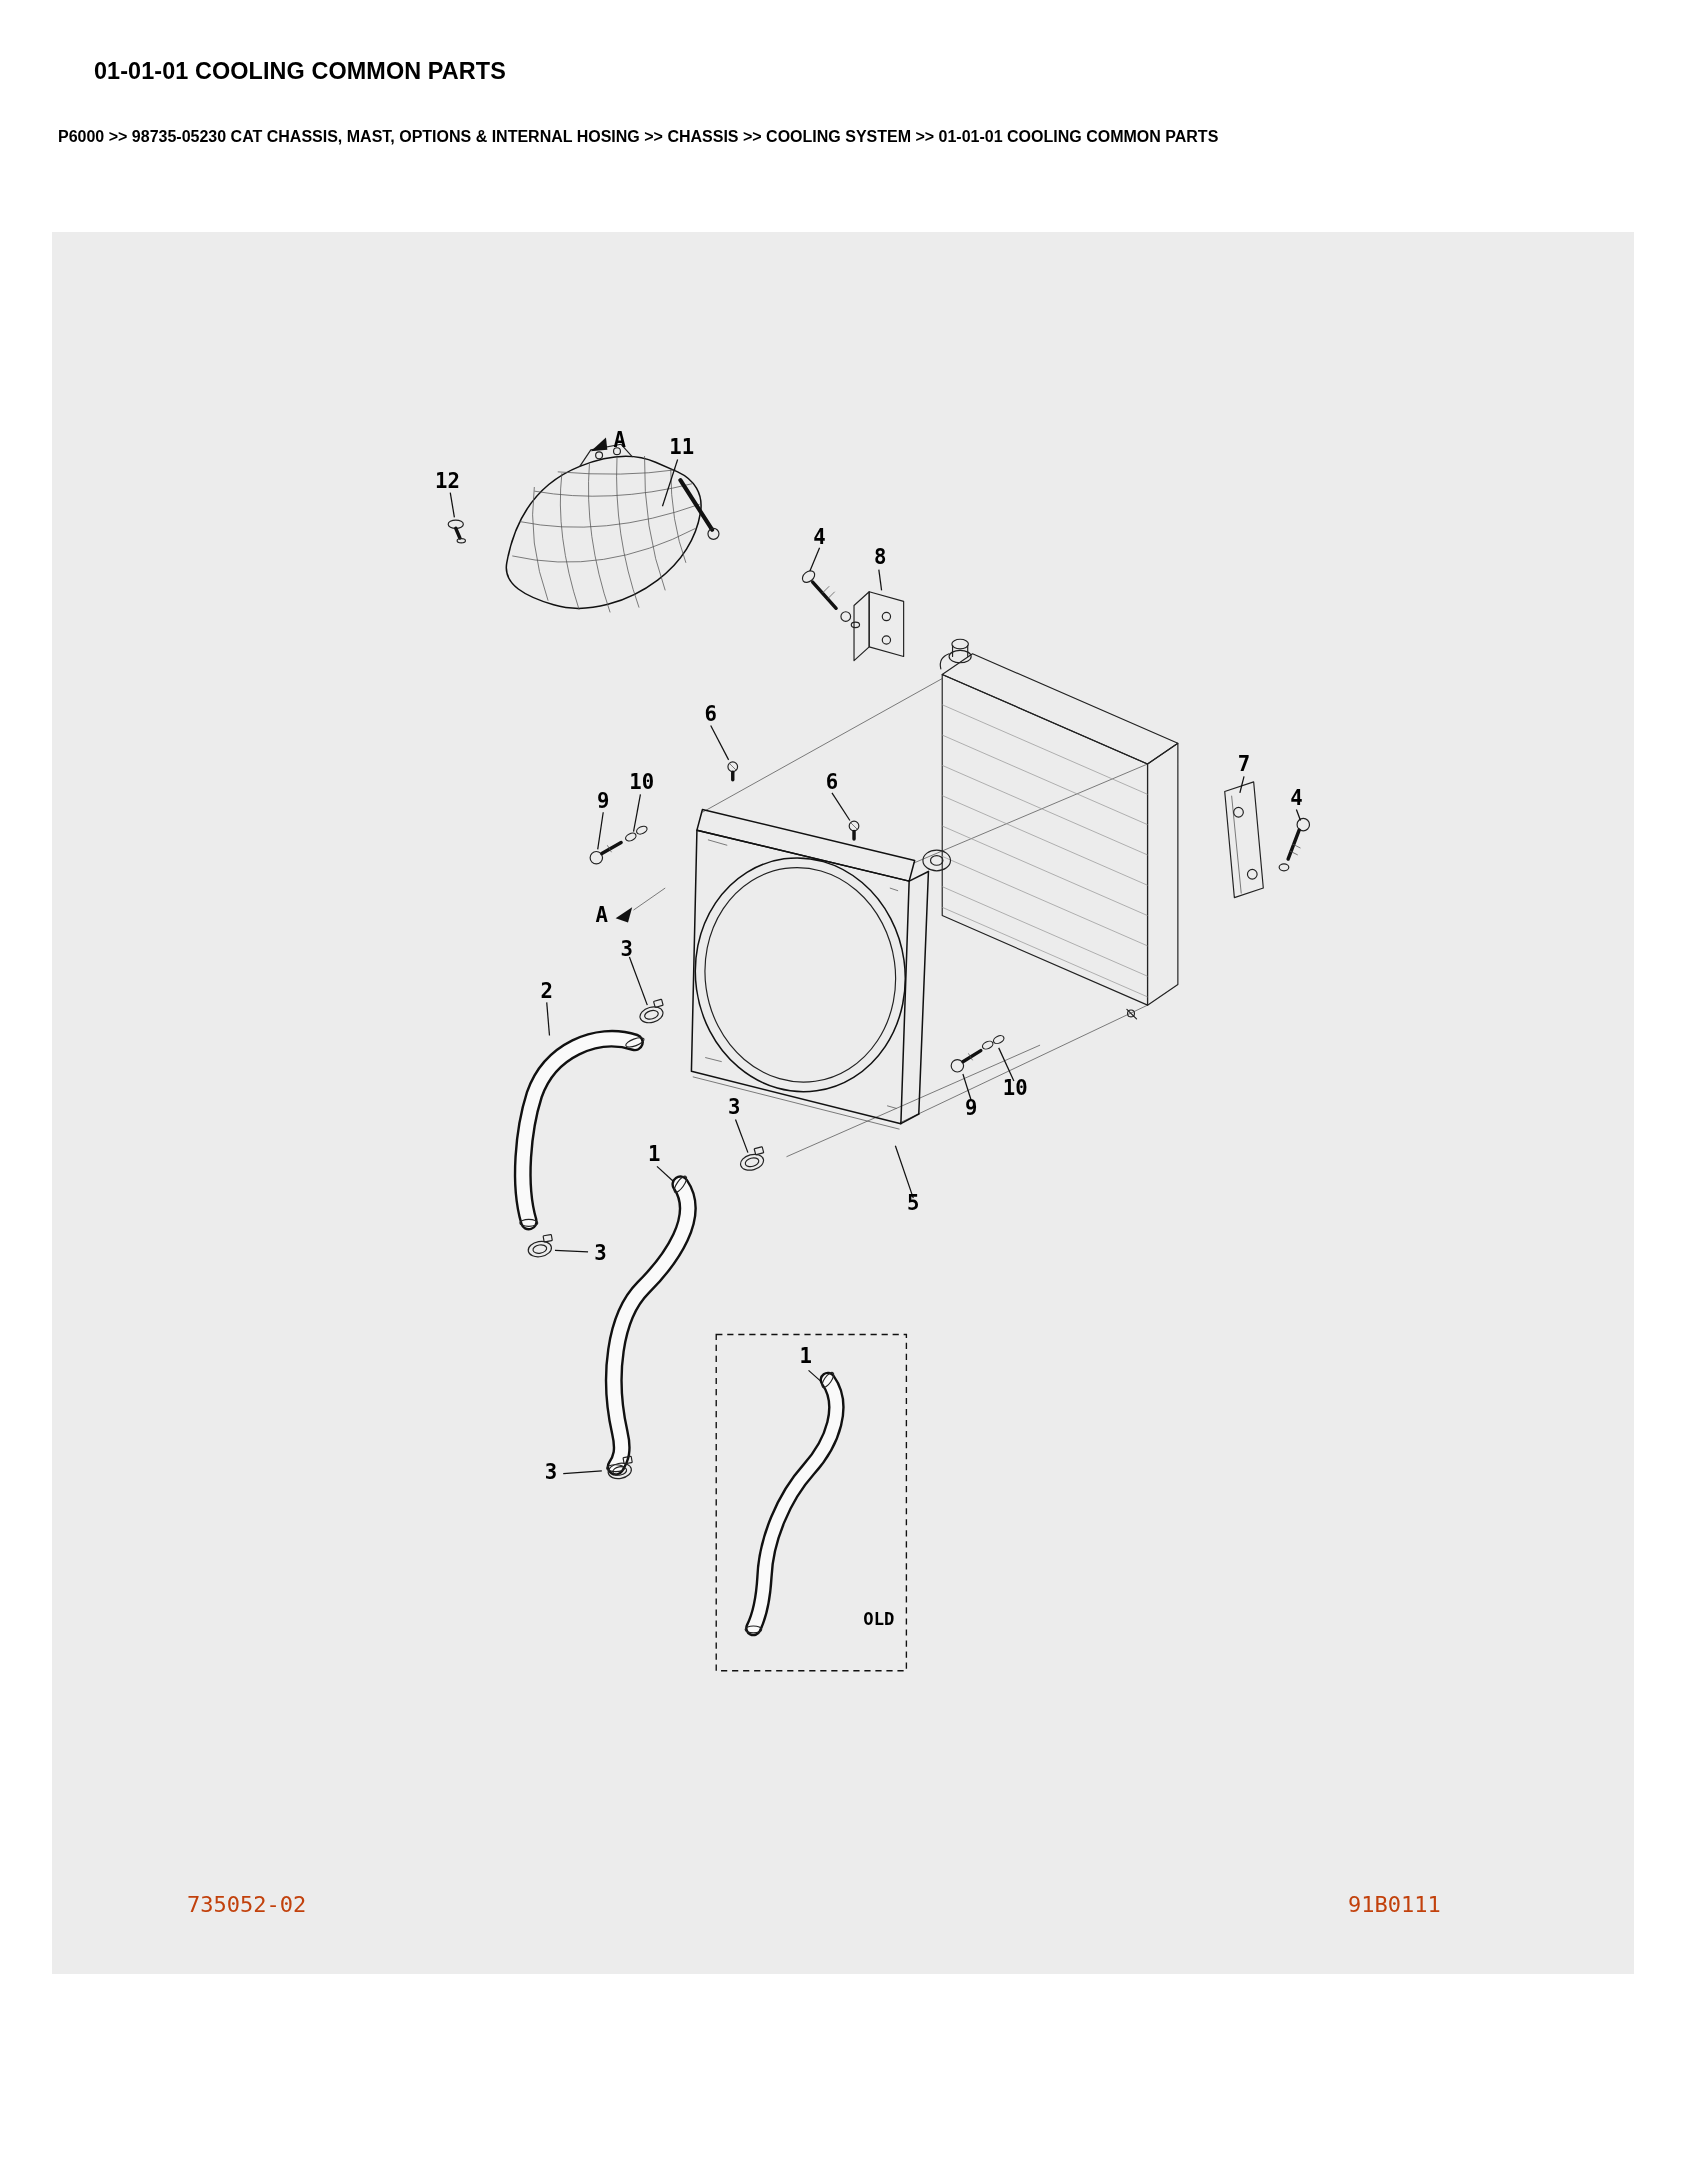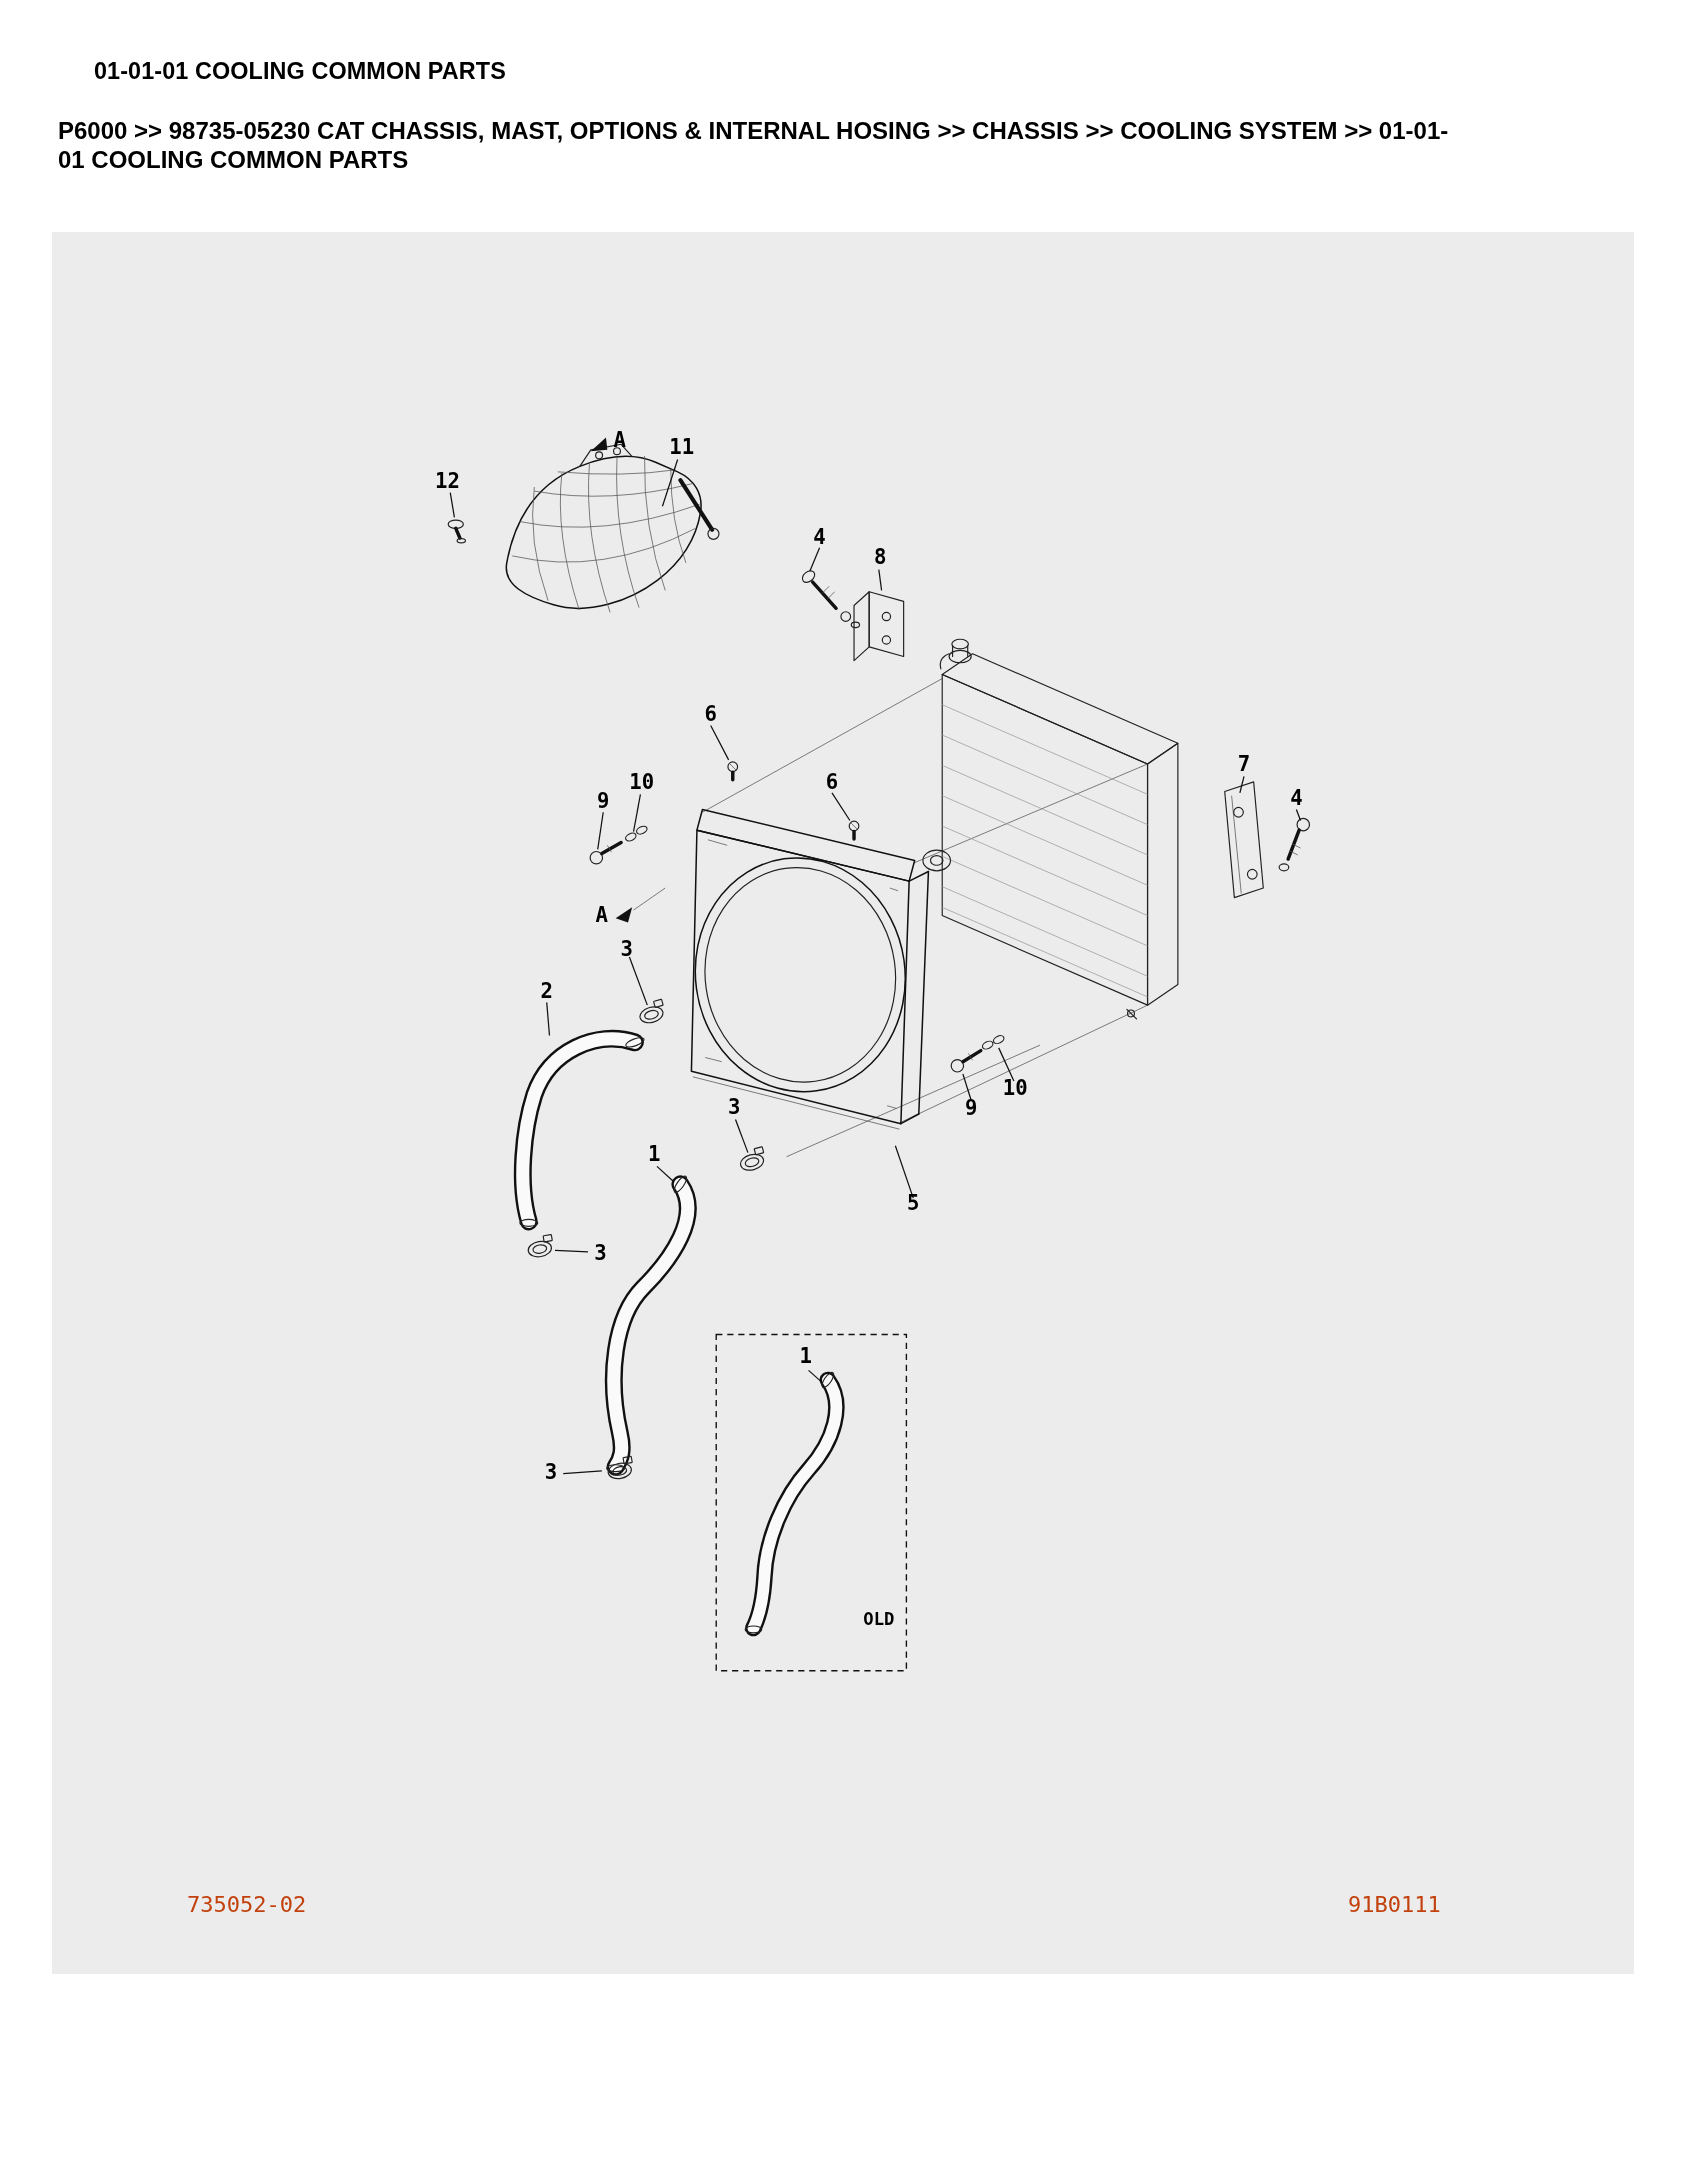--- a/index.html
+++ b/index.html
@@ -1,20 +1,20 @@
 <!DOCTYPE html>
 <html style="font-size:11px"><head>
 <meta charset="utf-8">
 <style>
   html,body{margin:0;padding:0;background:#ffffff;}
   .page{position:relative;width:1687px;height:2183px;background:#ffffff;
         font-family:"Liberation Sans",sans-serif;color:#000;overflow:hidden;}
   .title{position:absolute;left:58px;top:58px;font-size:23.4px;font-weight:bold;letter-spacing:0.1px;margin-left:36px;}
-  .breadcrumb{position:absolute;left:58px;top:116px;width:1406px;font-size:24px;
-              font-weight:bold;line-height:29px;}
+  .breadcrumb{position:absolute;left:58px;top:116px;width:1406px;font-size:16px;
+              font-weight:bold;line-height:41px;}
   .diagram{position:absolute;left:52px;top:232px;width:1582px;height:1742px;background:#ececec;}
   .diagram svg{position:absolute;left:0;top:0;}
   .code{position:absolute;font-family:"DejaVu Sans Mono",monospace;font-size:22px;color:#c2410c;}
   .code.left{left:135px;top:1660px;}
   .code.right{left:1296px;top:1660px;}
 
   
   .ln{fill:none;stroke:#111;stroke-width:2.2;stroke-linecap:round;stroke-linejoin:round;}
   .thin{fill:none;stroke:#222;stroke-width:1.7;stroke-linecap:round;stroke-linejoin:round;}
   .hair{fill:none;stroke:#555;stroke-width:1.1;}

